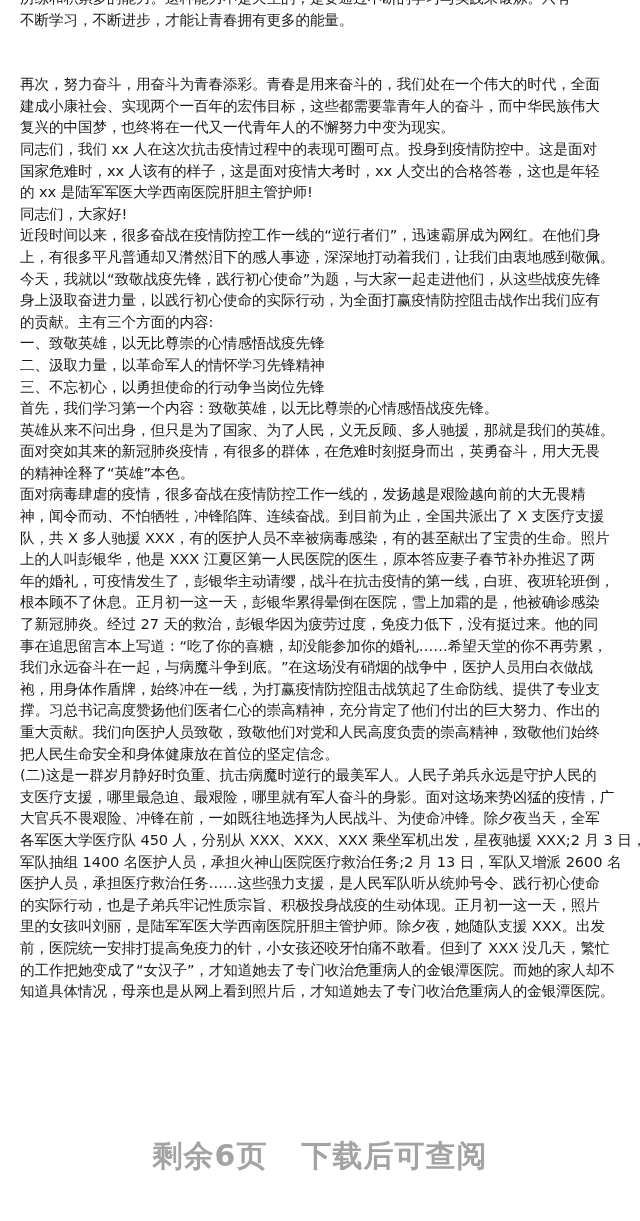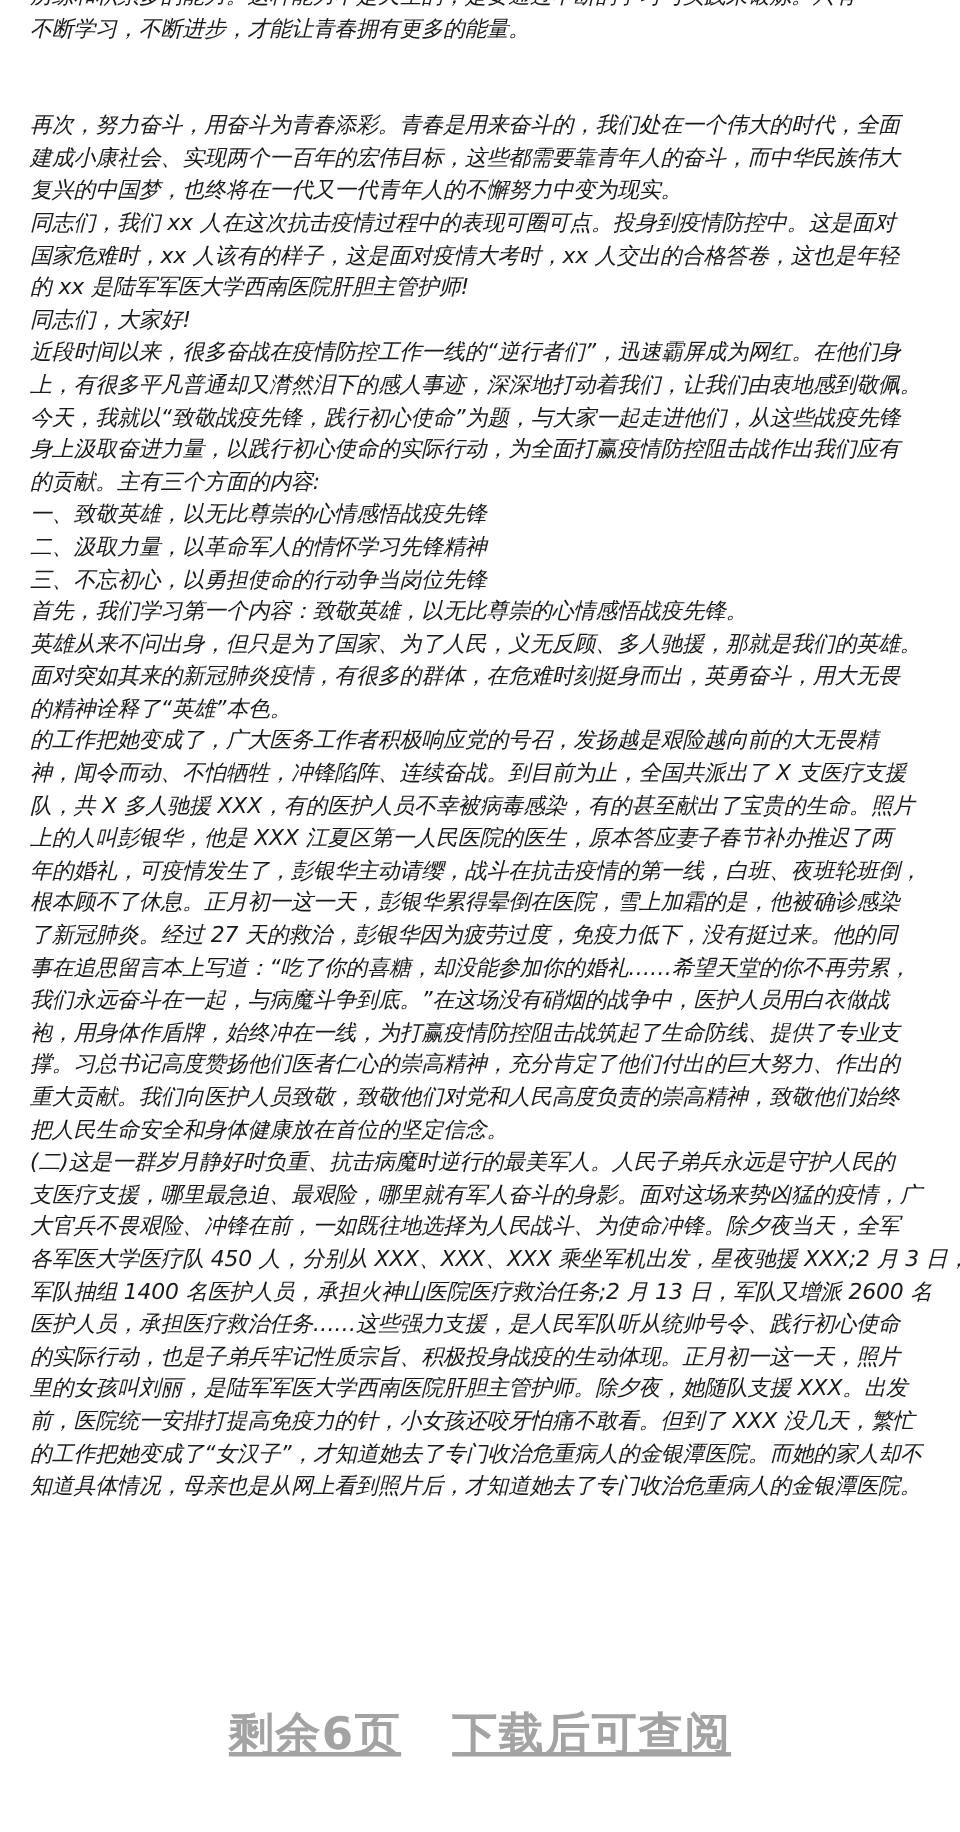--- a/index.html
+++ b/index.html
@@ -20,21 +20,20 @@
       left: 20px;
       top: -13px;
       width: 612px;
     }
     .line {
       font-size: 14.6px;
       line-height: 21.6px;
       height: 21.6px;
       white-space: nowrap;
       letter-spacing: -0.1px;
-      font-style: italic;
     }
     .gap {
       height: 43px;
     }
     .banner {
       position: absolute;
       left: 0;
       top: 1136px;
       width: 640px;
       text-align: center;
@@ -42,21 +41,20 @@
       font-weight: bold;
       color: #a3a3a3;
       letter-spacing: 1px;
     }
     .banner .sep {
       display: inline-block;
       width: 34px;
     }
     .banner span {
       cursor: pointer;
-      text-decoration: underline;
     }
   </style>
 </head>
 <body>
 
 <div class="doc">
   <div>
     <div class="line">历练和积累多的能力。这种能力不是天生的，是要通过不断的学习与实践来锻炼。只有</div>
     <div class="line">不断学习，不断进步，才能让青春拥有更多的能量。</div>
   </div>
@@ -74,21 +72,21 @@
       <div class="line">今天，我就以“致敬战疫先锋，践行初心使命”为题，与大家一起走进他们，从这些战疫先锋</div>
       <div class="line">身上汲取奋进力量，以践行初心使命的实际行动，为全面打赢疫情防控阻击战作出我们应有</div>
       <div class="line">的贡献。主有三个方面的内容:</div>
       <div class="line">一、致敬英雄，以无比尊崇的心情感悟战疫先锋</div>
       <div class="line">二、汲取力量，以革命军人的情怀学习先锋精神</div>
       <div class="line">三、不忘初心，以勇担使命的行动争当岗位先锋</div>
       <div class="line">首先，我们学习第一个内容：致敬英雄，以无比尊崇的心情感悟战疫先锋。</div>
       <div class="line">英雄从来不问出身，但只是为了国家、为了人民，义无反顾、多人驰援，那就是我们的英雄。</div>
       <div class="line">面对突如其来的新冠肺炎疫情，有很多的群体，在危难时刻挺身而出，英勇奋斗，用大无畏</div>
       <div class="line">的精神诠释了“英雄”本色。</div>
-      <div class="line">的工作把她变成了，广大医务工作者积极响应党的号召，发扬越是艰险越向前的大无畏精</div>
+      <div class="line">面对病毒肆虐的疫情，很多奋战在疫情防控工作一线的，发扬越是艰险越向前的大无畏精</div>
       <div class="line">神，闻令而动、不怕牺牲，冲锋陷阵、连续奋战。到目前为止，全国共派出了 X 支医疗支援</div>
       <div class="line">队，共 X 多人驰援 XXX，有的医护人员不幸被病毒感染，有的甚至献出了宝贵的生命。照片</div>
       <div class="line">上的人叫彭银华，他是 XXX 江夏区第一人民医院的医生，原本答应妻子春节补办推迟了两</div>
       <div class="line">年的婚礼，可疫情发生了，彭银华主动请缨，战斗在抗击疫情的第一线，白班、夜班轮班倒，</div>
       <div class="line">根本顾不了休息。正月初一这一天，彭银华累得晕倒在医院，雪上加霜的是，他被确诊感染</div>
       <div class="line">了新冠肺炎。经过 27 天的救治，彭银华因为疲劳过度，免疫力低下，没有挺过来。他的同</div>
       <div class="line">事在追思留言本上写道：“吃了你的喜糖，却没能参加你的婚礼……希望天堂的你不再劳累，</div>
       <div class="line">我们永远奋斗在一起，与病魔斗争到底。”在这场没有硝烟的战争中，医护人员用白衣做战</div>
       <div class="line">袍，用身体作盾牌，始终冲在一线，为打赢疫情防控阻击战筑起了生命防线、提供了专业支</div>
       <div class="line">撑。习总书记高度赞扬他们医者仁心的崇高精神，充分肯定了他们付出的巨大努力、作出的</div>

